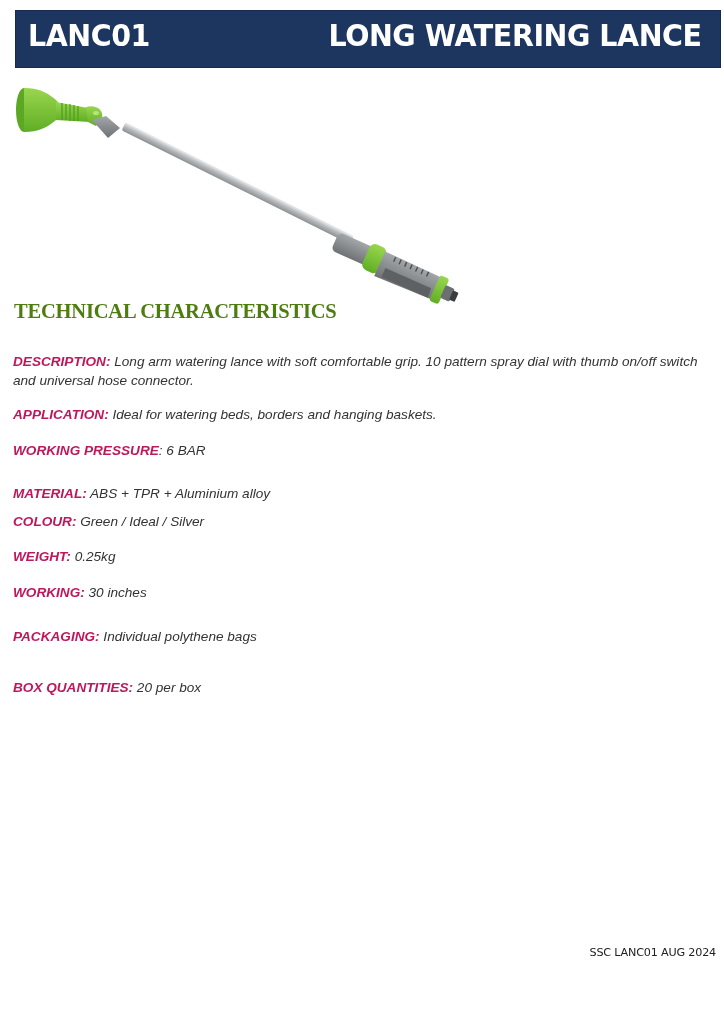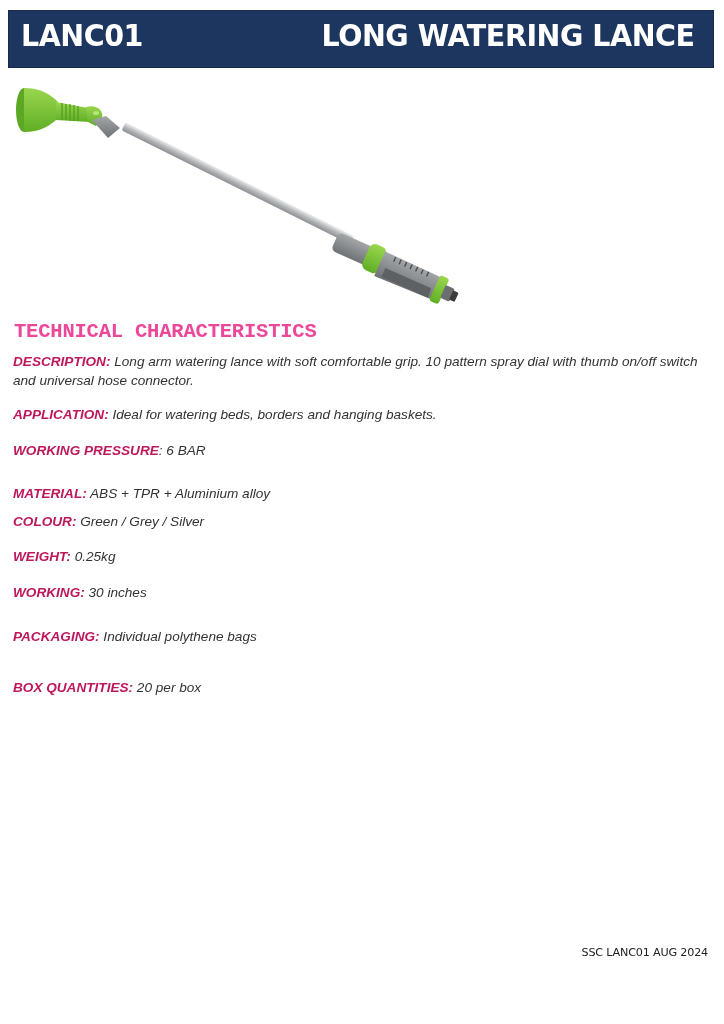--- a/index.html
+++ b/index.html
@@ -10,21 +10,21 @@
   body {
     width: 724px;
     height: 1024px;
     position: relative;
     overflow: hidden;
     font-family: "Liberation Sans", sans-serif;
     color: #222222;
   }
   .header-bar {
     position: absolute;
-    left: 8px;
+    left: 15px;
     top: 10px;
     width: 706px;
     height: 58px;
     background: #1d3660;
     border: 1px solid #162a4c;
     box-sizing: border-box;
   }
   .header-code {
     position: absolute;
     left: 12px;
@@ -53,44 +53,44 @@
   .product-image {
     position: absolute;
     left: 10px;
     top: 80px;
     width: 470px;
     height: 245px;
   }
   .section-title {
     position: absolute;
     left: 14px;
-    top: 320px;
-    font-family: Liberation Mono, monospace;
+    top: 300px;
+    font-family: Liberation Serif, serif;
     font-weight: bold;
     font-size: 20.5px;
-    color: #ec4899;
+    color: #4d7c0f;
     letter-spacing: -0.2px;
   }
   .spec {
     position: absolute;
     left: 13px;
     width: 700px;
     font-family: "Liberation Sans", sans-serif;
     font-style: italic;
     font-size: 13.6px;
     line-height: 19px;
     color: #333333;
   }
   .spec .lbl {
     font-weight: bold;
     color: #be185d;
   }
   .footer-ref {
     position: absolute;
-    right: 16px;
+    right: 8px;
     top: 946px;
     font-family: "DejaVu Sans", sans-serif;
     font-size: 11.2px;
     color: #222222;
     letter-spacing: -0.2px;
     margin-left: 36px;
   }
 </style>
 </head>
 <body>
@@ -165,21 +165,21 @@
 <div class="spec" style="top:405px;">
   <span class="lbl">APPLICATION:</span><span> Ideal for watering beds, borders and hanging baskets.</span>
 </div>
 <div class="spec" style="top:441px;">
   <span class="lbl">WORKING PRESSURE</span><span>: 6 BAR</span>
 </div>
 <div class="spec" style="top:462px;margin-top:22px;">
   <span class="lbl">MATERIAL:</span><span> ABS + TPR + Aluminium alloy</span>
 </div>
 <div class="spec" style="top:512px;">
-  <span class="lbl">COLOUR:</span><span> Green / Grey / Silver</span>
+  <span class="lbl">COLOUR:</span><span> Green / Ideal / Silver</span>
 </div>
 <div class="spec" style="top:547px;">
   <span class="lbl">WEIGHT:</span><span> 0.25kg</span>
 </div>
 <div class="spec" style="top:583px;">
   <span class="lbl">WORKING:</span><span> 30 inches</span>
 </div>
 <div class="spec" style="top:619px;margin-top:8px;">
   <span class="lbl">PACKAGING:</span><span> Individual polythene bags</span>
 </div>

